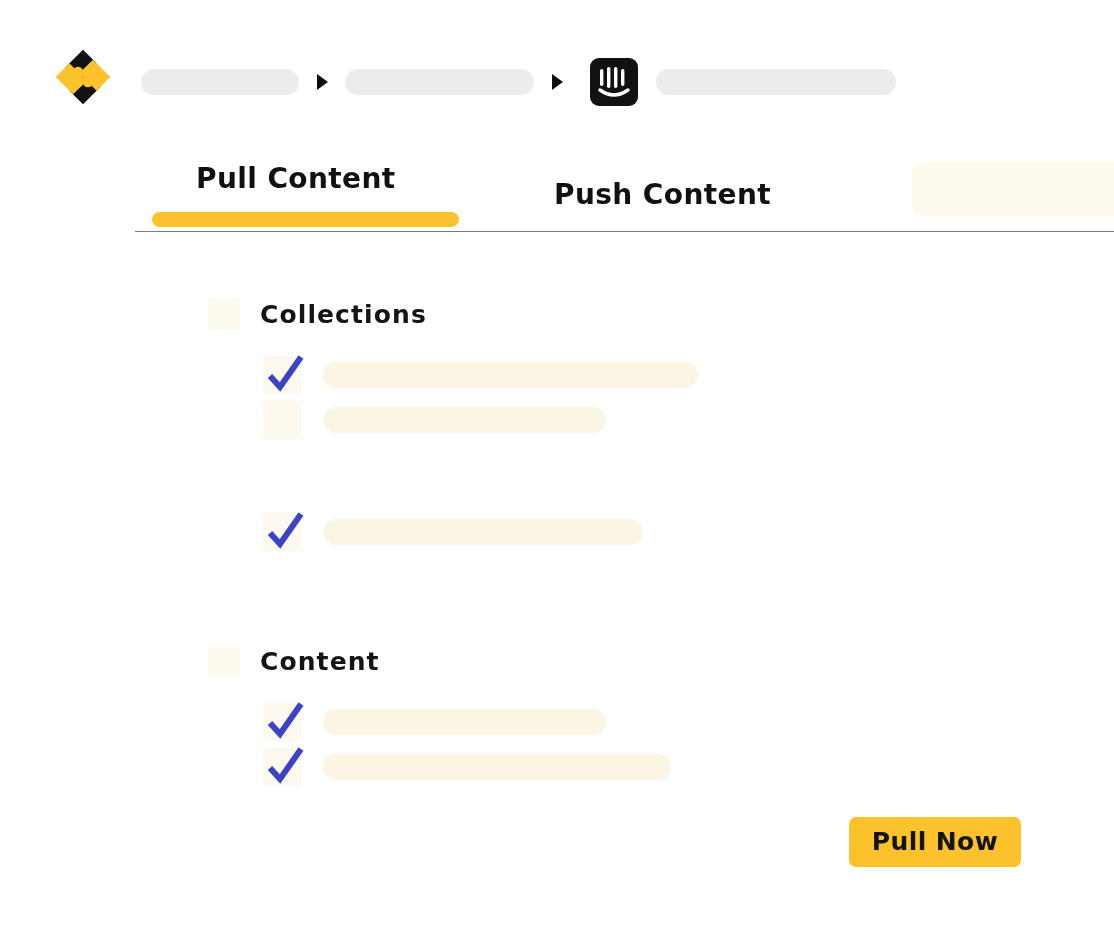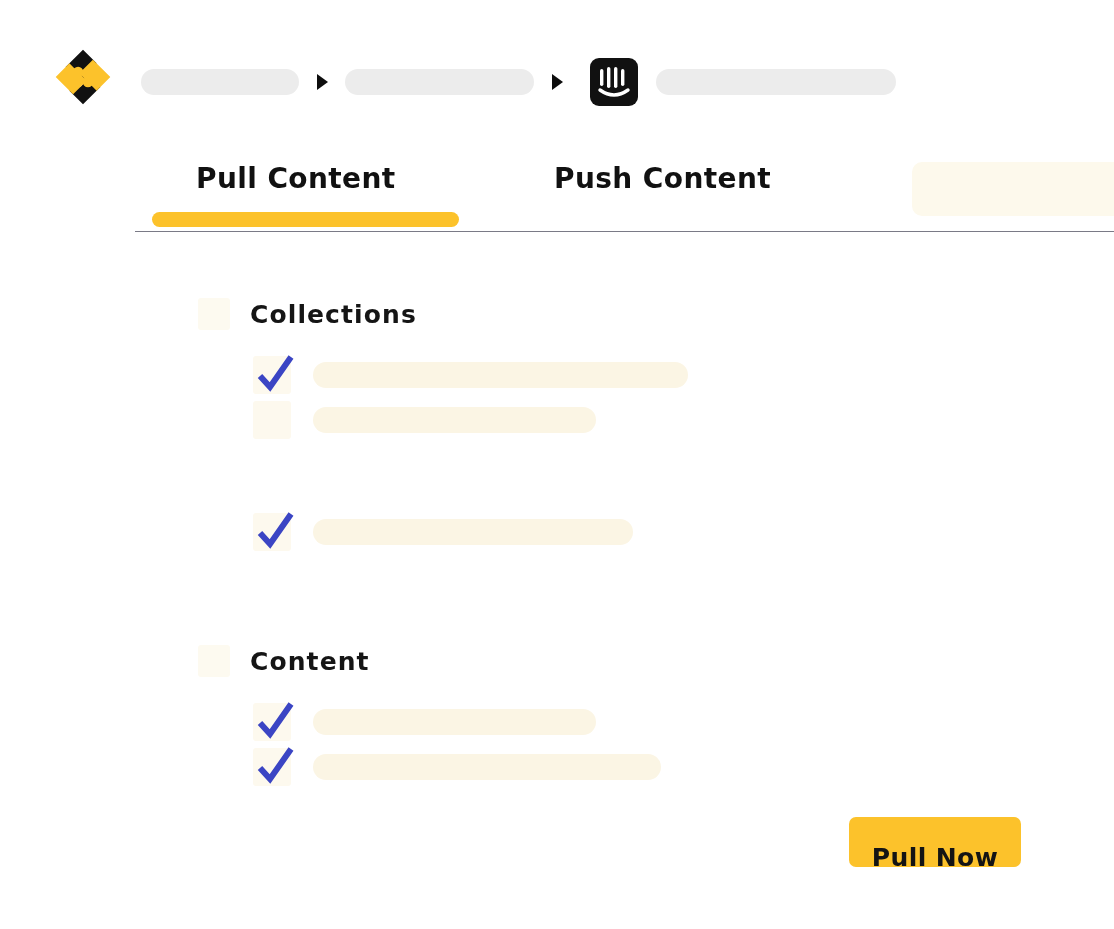--- a/index.html
+++ b/index.html
@@ -93,21 +93,21 @@
   .tab {
     position: absolute;
     top: 12px;
     font-size: 28px;
     font-weight: bold;
     color: #111111;
     letter-spacing: 0.4px;
     white-space: nowrap;
   }
   .tab-pull { left: 61px; }
-  .tab-push { left: 419px; }
+  .tab-push { left: 419px; margin-top: 16px; }
 
   .tab-underline {
     position: absolute;
     left: 17px;
     top: 62px;
     width: 307px;
     height: 15px;
     border-radius: 8px;
     background: #fcc22b;
   }
@@ -124,21 +124,21 @@
 
   
   .content {
     position: absolute;
     left: 0;
     top: 232px;
     width: 1114px;
     height: 560px;
   }
 
-  .group { position: absolute; left: 198px; }
+  .group { position: absolute; left: 208px; }
   .group-collections { top: 62px; }
   .group-sections    { top: 259px; }
   .group-articles    { top: 409px; }
 
   .group-header {
     display: flex;
     align-items: center;
     gap: 20px;
     height: 40px;
   }
@@ -208,21 +208,21 @@
     border-radius: 7px;
     background: #fcc22b;
     color: #141414;
     font-family: "DejaVu Sans", "Liberation Sans", sans-serif;
     font-size: 25px;
     font-weight: bold;
     letter-spacing: 0.4px;
     cursor: pointer;
     line-height: 50px;
     text-align: center;
-    padding: 16px;
+    padding: 0;
   }
 </style>
 </head>
 <body>
 
 <div class="page">
 
   <div class="topbar">
 
     <div class="brand-logo">

